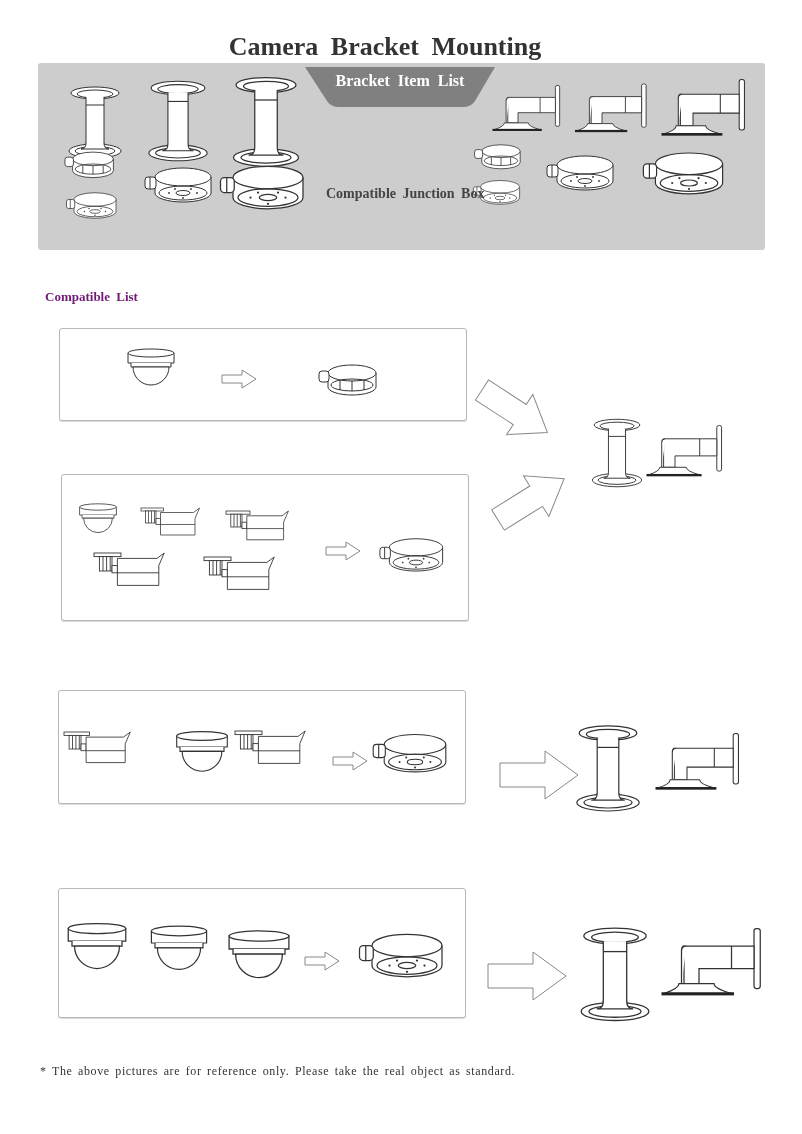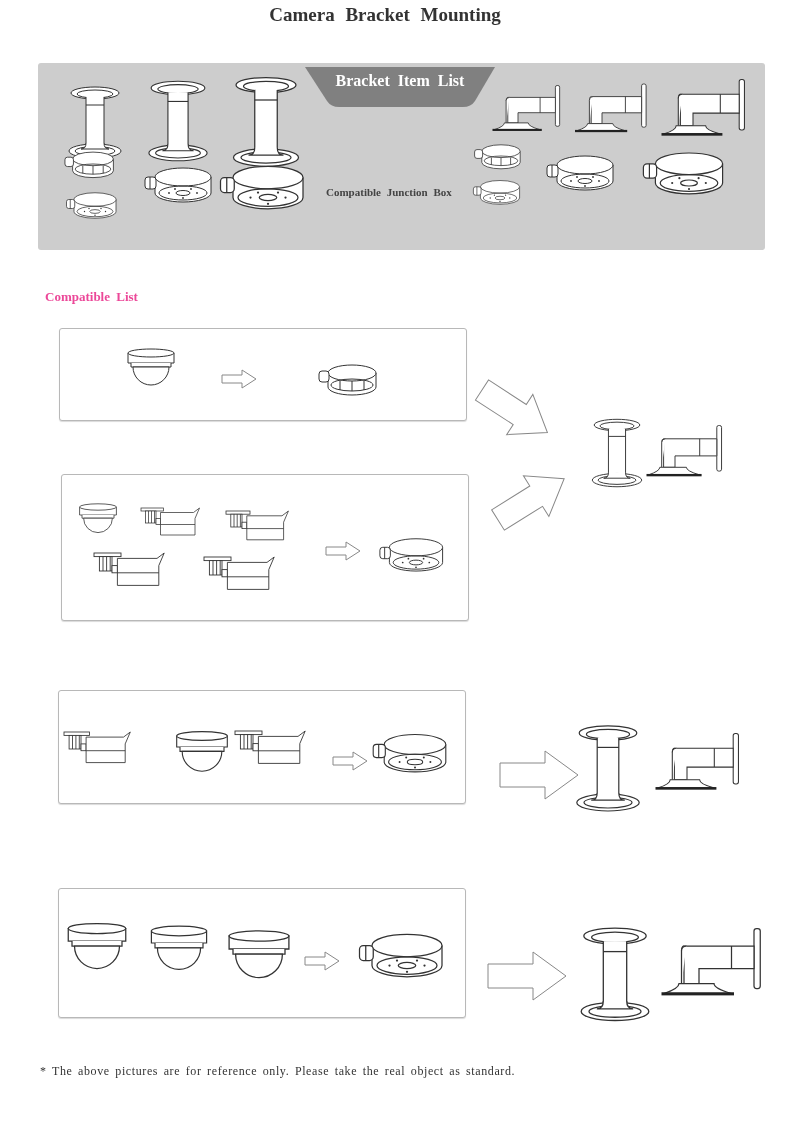--- a/index.html
+++ b/index.html
@@ -1,25 +1,25 @@
 <!DOCTYPE html>
 <html><head>
 <meta charset="utf-8">
 <style>
   * { box-sizing: border-box; margin: 0; padding: 0; }
   html, body { width: 802px; height: 1134px; background: #ffffff; overflow: hidden; }
   body { position: relative; font-family: "Liberation Serif", "DejaVu Serif", serif; color: #333333; }
   .abs { position: absolute; }
-  .title { left: 0; width: 770px; top: 4px; text-align: center; font-size: 19px; font-weight: bold; word-spacing: 6px; color: #333; }
+  .title { left: 0; width: 770px; top: 32px; text-align: center; font-size: 26px; font-weight: bold; word-spacing: 6px; color: #333; }
   .banner { left: 38px; top: 63px; width: 727px; height: 187px; background: #cdcdcd; border-radius: 3px; }
   .tab-label { left: 305px; top: 63px; width: 190px; height: 44px; }
   .tab-label svg { position: absolute; left: 0; top: 0; }
   .tab-text { position: absolute; left: 0; width: 100%; top: 9px; text-align: center; color: #fff; font-weight: bold; font-size: 16px; word-spacing: 4px; }
-  .junction-caption { left: 326px; top: 186px; font-size: 11px; font-weight: bold; color: #444; word-spacing: 3px; }
-  .section-label { left: 45px; top: 289px; font-size: 13px; font-weight: bold; color: #ec4899; word-spacing: 3px; }
+  .junction-caption { left: 326px; top: 186px; font-size: 14px; font-weight: bold; color: #444; word-spacing: 3px; }
+  .section-label { left: 45px; top: 289px; font-size: 13px; font-weight: bold; color: #701a75; word-spacing: 3px; }
   .card { border: 1px solid #b8b8b8; border-radius: 3px; background: #fff; box-shadow: 0 1px 1px rgba(0,0,0,0.15); }
   .footnote { left: 40px; top: 1064px; font-size: 12px; letter-spacing: 0.6px; word-spacing: 2px; color: #333; }
   svg { overflow: visible; }
   .ln { fill: none; stroke: #333; stroke-width: 1; }
   .lnf { fill: #fff; stroke: #333; stroke-width: 1; }
   .arrow { fill: #fff; stroke: #888; stroke-width: 1; }
 </style>
 </head>
 <body>
 

